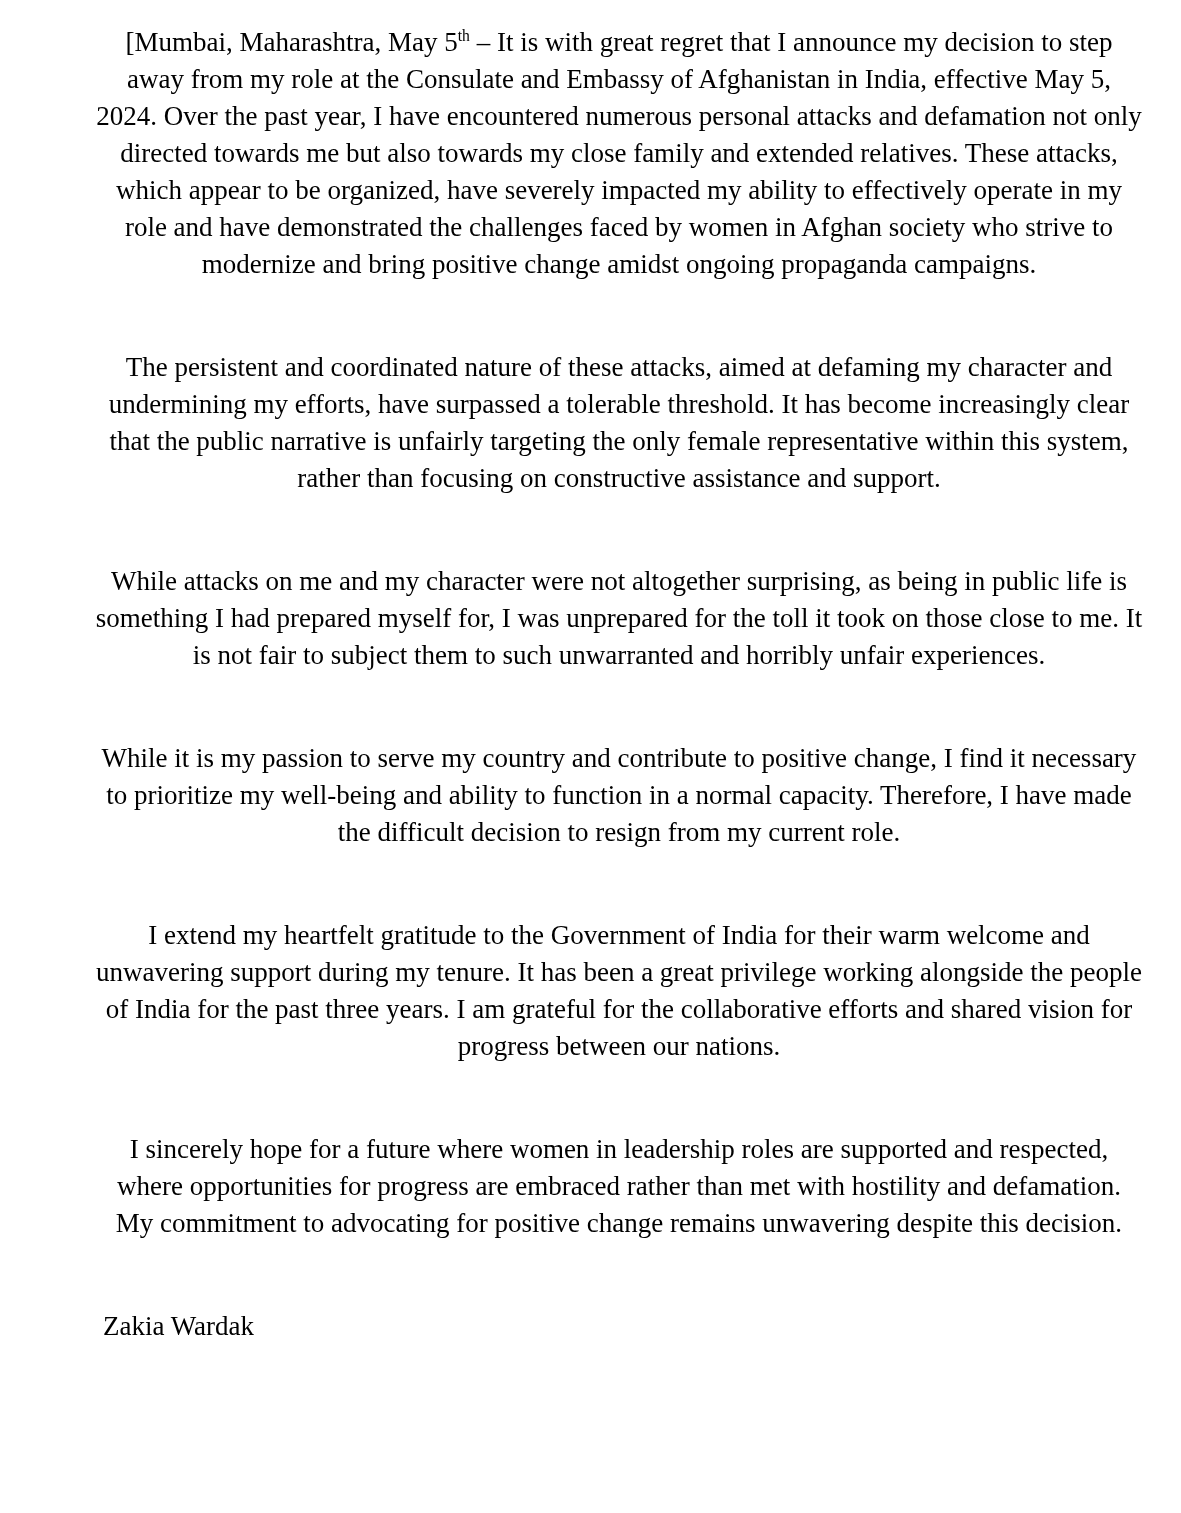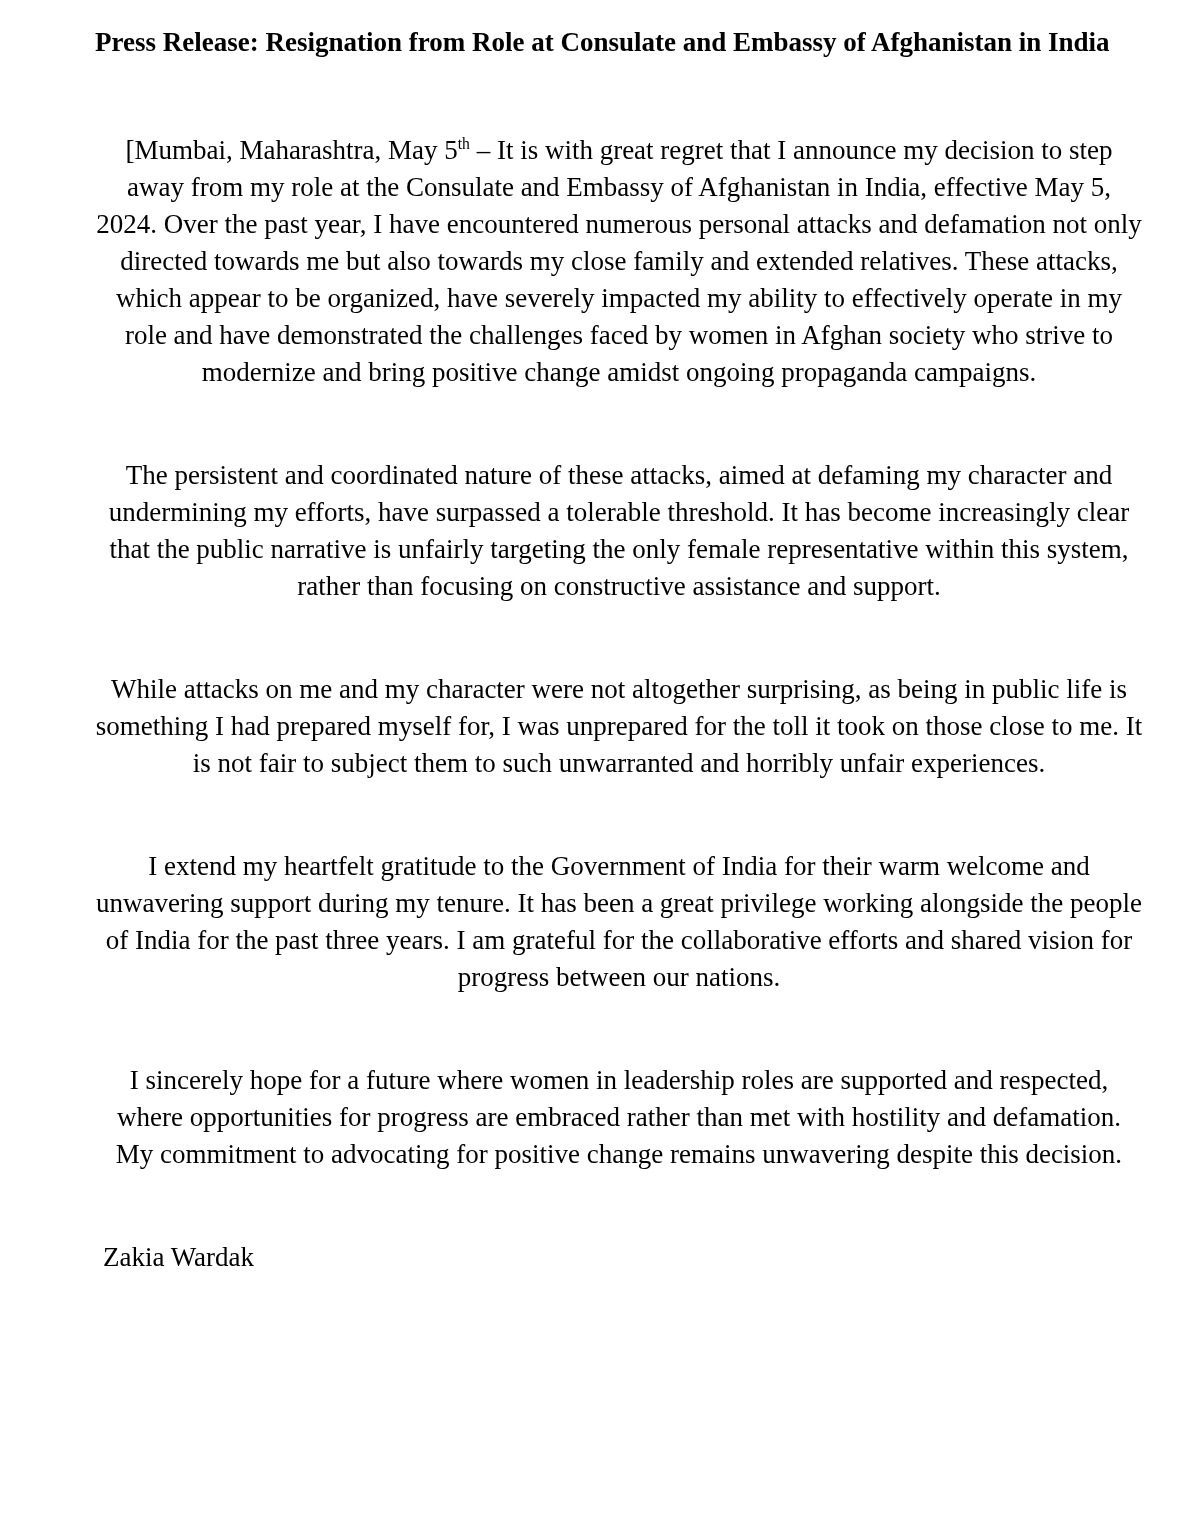--- a/index.html
+++ b/index.html
@@ -42,28 +42,28 @@
   .signature {
     margin: 8px;
     max-width: 1048px;
   }
 </style>
 </head>
 <body>
 
 <div class="page">
 
-  <h1 class="doc-title">Press Release: Resignation from Role at Consulate and Embassy of Afghanistan in India</h1>
 
   <p class="para"><span>[Mumbai, Maharashtra, May 5</span><sup>th</sup><span> – It is with great regret that I announce my decision to step away from my role at the Consulate and Embassy of Afghanistan in India, effective May 5, 2024. Over the past year, I have encountered numerous personal attacks and defamation not only directed towards me but also towards my close family and extended relatives. These attacks, which appear to be organized, have severely impacted my ability to effectively operate in my role and have demonstrated the challenges faced by women in Afghan society who strive to modernize and bring positive change amidst ongoing propaganda campaigns.</span></p>
 
   <p class="para">The persistent and coordinated nature of these attacks, aimed at defaming my character and undermining my efforts, have surpassed a tolerable threshold. It has become increasingly clear that the public narrative is unfairly targeting the only female representative within this system, rather than focusing on constructive assistance and support.</p>
 
   <p class="para">While attacks on me and my character were not altogether surprising, as being in public life is something I had prepared myself for, I was unprepared for the toll it took on those close to me. It is not fair to subject them to such unwarranted and horribly unfair experiences.</p>
 
+  <p class="para">While it is my passion to serve my country and contribute to positive change, I find it necessary to prioritize my well-being and ability to function in a normal capacity. Therefore, I have made the difficult decision to resign from my current role.</p>
 
   <p class="para">I extend my heartfelt gratitude to the Government of India for their warm welcome and unwavering support during my tenure. It has been a great privilege working alongside the people of India for the past three years. I am grateful for the collaborative efforts and shared vision for progress between our nations.</p>
 
   <p class="para">I sincerely hope for a future where women in leadership roles are supported and respected, where opportunities for progress are embraced rather than met with hostility and defamation. My commitment to advocating for positive change remains unwavering despite this decision.</p>
 
   <p class="signature">Zakia Wardak</p>
 
 </div>
 
 </body></html>

